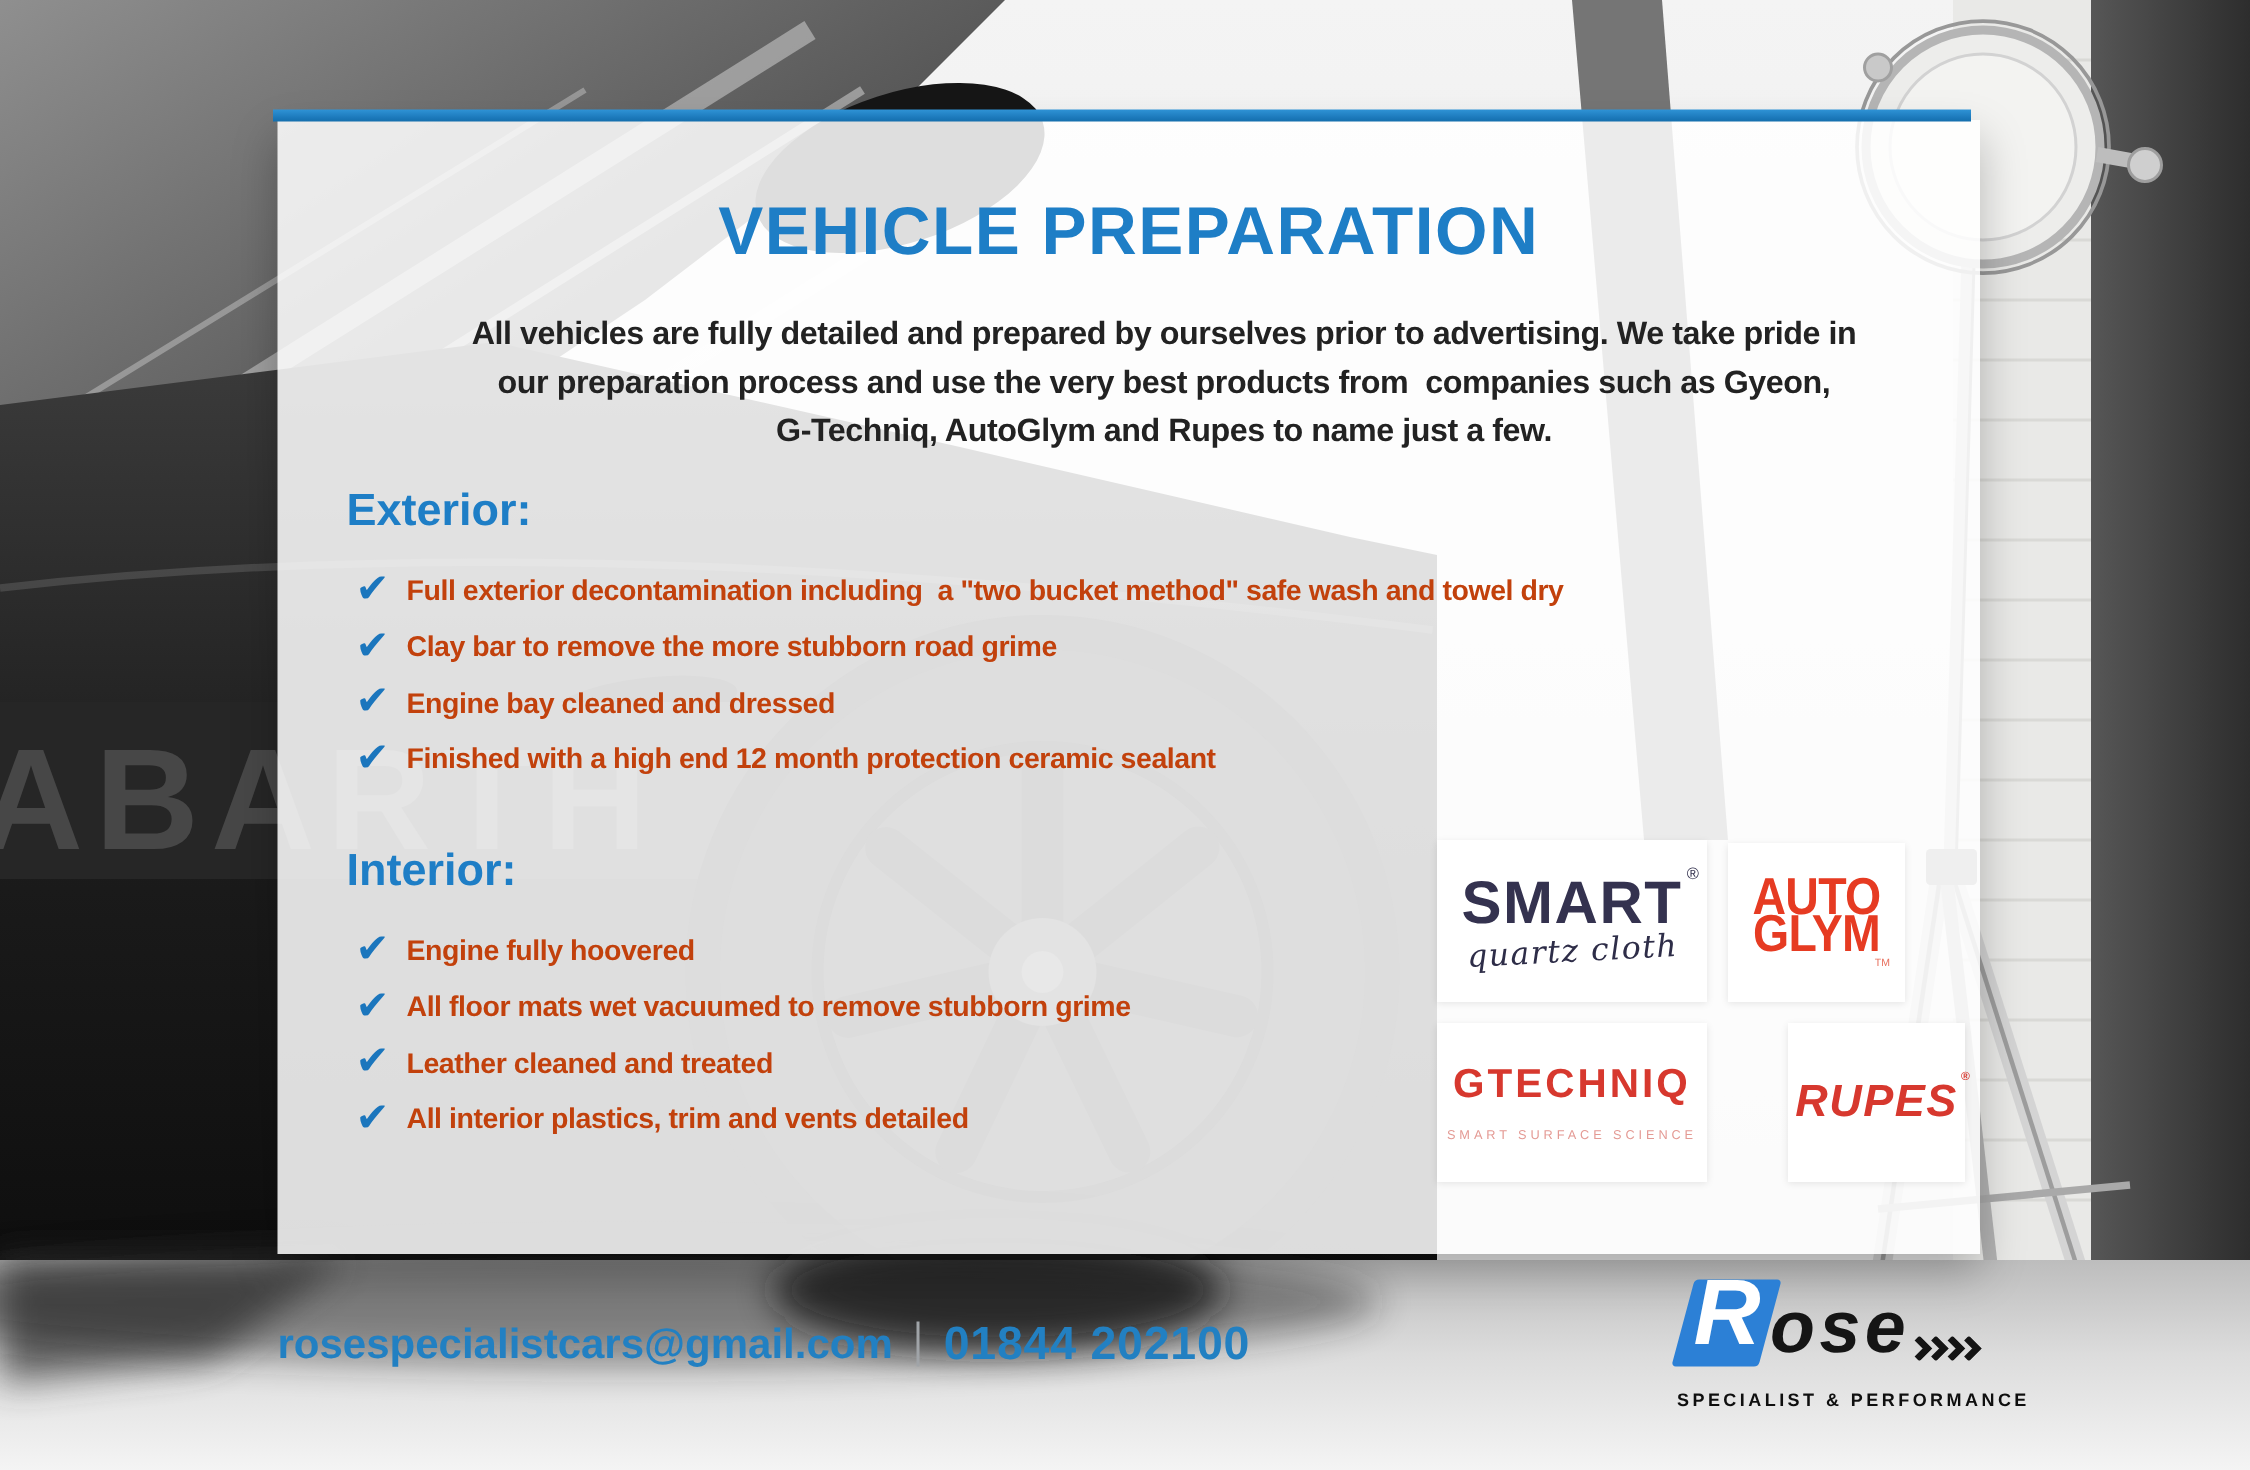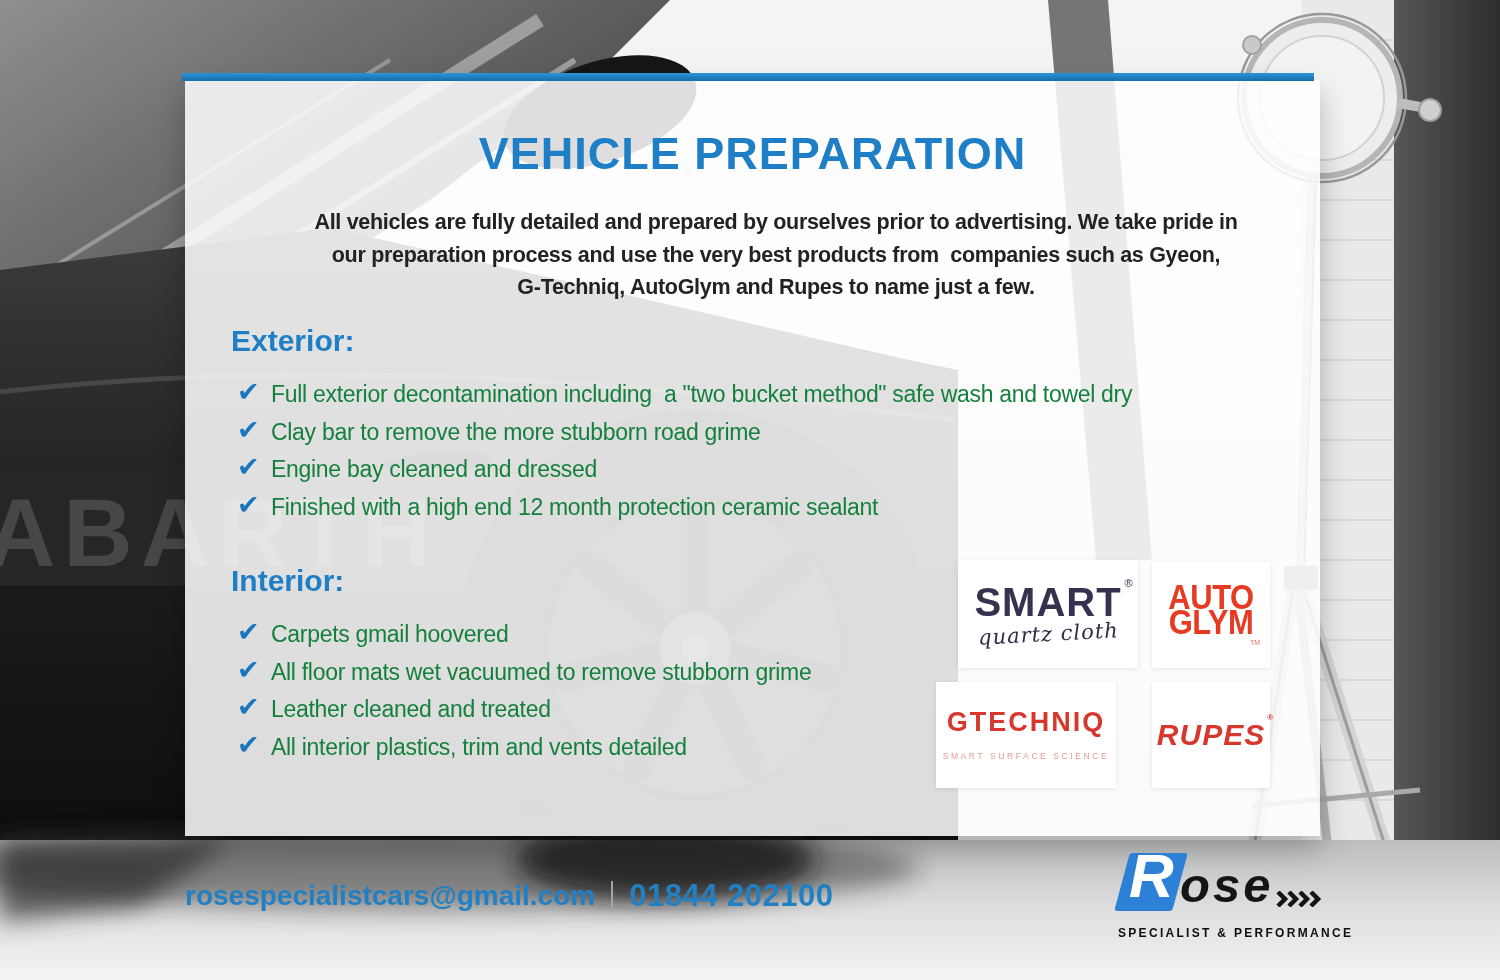--- a/index.html
+++ b/index.html
@@ -40,33 +40,33 @@
   .sec-heading.interior { top:484px; }
   .check-list { position:absolute; left:52px; }
   .check-list.exterior { top:296px; }
   .check-list.interior { top:536px; }
   .li { display:flex; align-items:center; height:37.5px; }
   .check {
     width:34px; font-size:27px; color:#1b76bd; line-height:1;
     transform:translateY(-2px); flex:0 0 34px;
   }
   .li-text {
-    font-size:23px; font-weight:400; color:#15803d; letter-spacing:-0.3px;
+    font-size:19px; font-weight:700; color:#c2410c; letter-spacing:-0.3px;
     white-space:pre;
   }
 
   
   .logo-box {
     position:absolute; background:#fff; box-shadow:0 1px 5px rgba(0,0,0,0.10);
     display:flex; flex-direction:column; align-items:center; justify-content:center;
   }
   .box-gyeon    { left:773px; top:480px; width:180px; height:108px; }
   .box-autoglym { left:967px; top:482px; width:118px; height:106px; }
-  .box-gtechniq { left:751px; top:602px; width:180px; height:106px;justify-content:center; }
-  .box-rupes    { left:967px; top:602px; width:118px; height:106px; }
+  .box-gtechniq { left:773px; top:602px; width:180px; height:106px;justify-content:center; }
+  .box-rupes    { left:1007px; top:602px; width:118px; height:106px; }
 
   .gyeon-word { position:relative; font-size:40px; font-weight:700; letter-spacing:1px; color:#34324f; line-height:1; }
   .gyeon-reg  { position:absolute; top:-4px; right:-12px; font-size:11px; font-weight:400; color:#34324f; }
   .gyeon-sub  {
     font-family:"DejaVu Serif", serif; font-style:italic; font-size:21px;
     color:#2e2d48; margin-top:0px; transform:rotate(-3deg); letter-spacing:1px;
   }
   .ag-word { font-size:31px; font-weight:700; color:#e63b22; line-height:25px; letter-spacing:-0.5px; transform:scaleY(1.12); }
   .ag-tm   { align-self:flex-end; margin-right:10px; font-size:7px; color:#e8705e; margin-top:4px; }
   .gt-word { font-size:27px; font-weight:700; color:#d7382e; letter-spacing:2px; line-height:1; }
@@ -251,21 +251,21 @@
       <div class="li">
         <span class="check">✔</span>
         <span class="li-text">Finished with a high end 12 month protection ceramic sealant</span>
       </div>
     </div>
 
     <div class="sec-heading interior">Interior:</div>
     <div class="check-list interior">
       <div class="li">
         <span class="check">✔</span>
-        <span class="li-text">Carpets gmail hoovered</span>
+        <span class="li-text">Engine fully hoovered</span>
       </div>
       <div class="li">
         <span class="check">✔</span>
         <span class="li-text">All floor mats wet vacuumed to remove stubborn grime</span>
       </div>
       <div class="li">
         <span class="check">✔</span>
         <span class="li-text">Leather cleaned and treated</span>
       </div>
       <div class="li">

